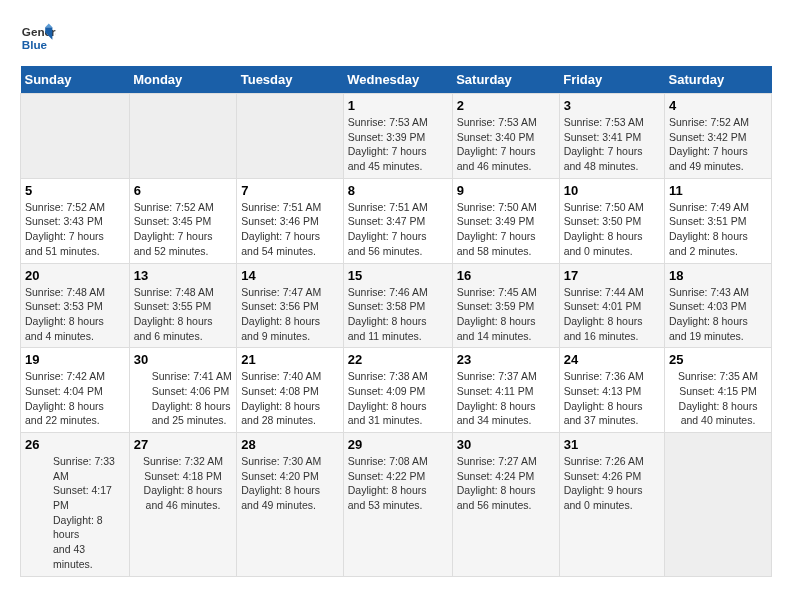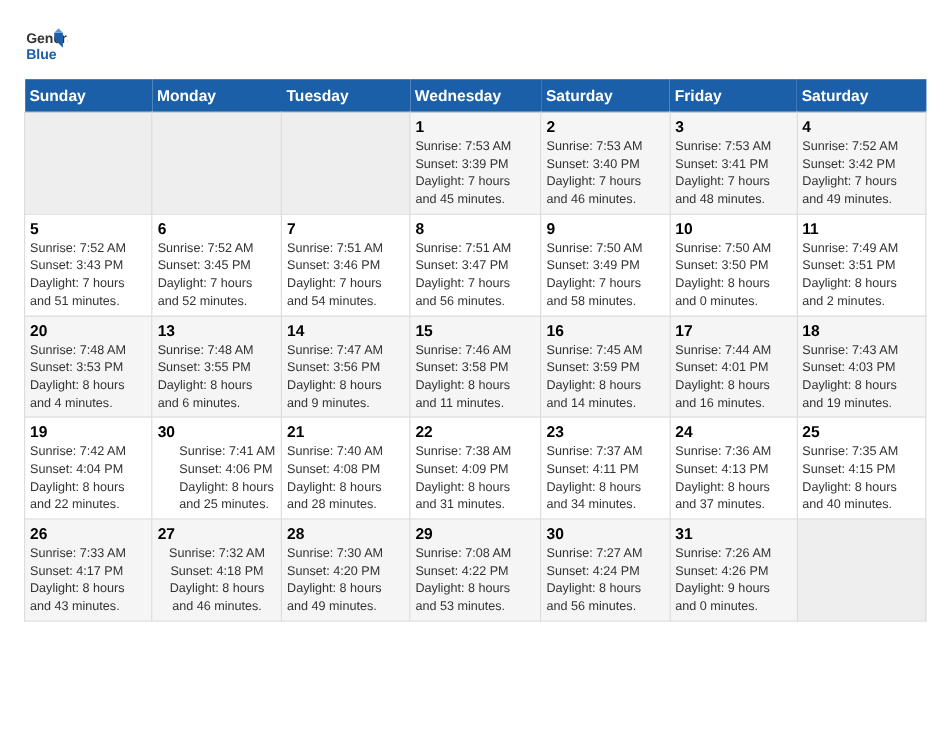--- a/index.html
+++ b/index.html
@@ -284,30 +284,30 @@
         </td>
         <td>
           <span class="day-num">24</span>
           <div class="day-info" style="white-space: pre-line;">Sunrise: 7:36 AM
 Sunset: 4:13 PM
 Daylight: 8 hours
 and 37 minutes.</div>
         </td>
         <td>
           <span class="day-num">25</span>
-          <div class="day-info" style="white-space: pre-line;">Sunrise: 7:35 AM
+          <div class="day-info" style="white-space: pre-line; text-align: center;">Sunrise: 7:35 AM
 Sunset: 4:15 PM
 Daylight: 8 hours
 and 40 minutes.</div>
         </td>
       </tr>
       <tr>
         <td>
           <span class="day-num">26</span>
-          <div class="day-info" style="white-space: pre-line;">Sunrise: 7:33 AM
+          <div class="day-info" style="white-space: pre-line; margin-left: 28px;">Sunrise: 7:33 AM
 Sunset: 4:17 PM
 Daylight: 8 hours
 and 43 minutes.</div>
         </td>
         <td>
           <span class="day-num">27</span>
           <div class="day-info" style="white-space: pre-line; text-align: center;">Sunrise: 7:32 AM
 Sunset: 4:18 PM
 Daylight: 8 hours
 and 46 minutes.</div>

